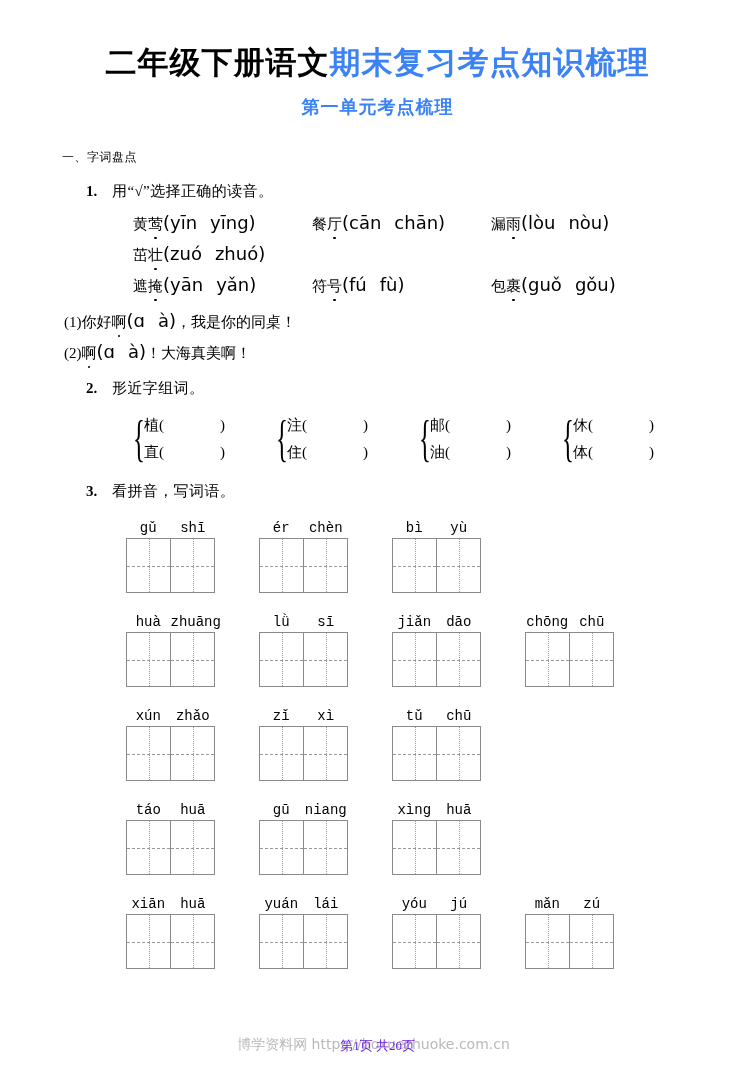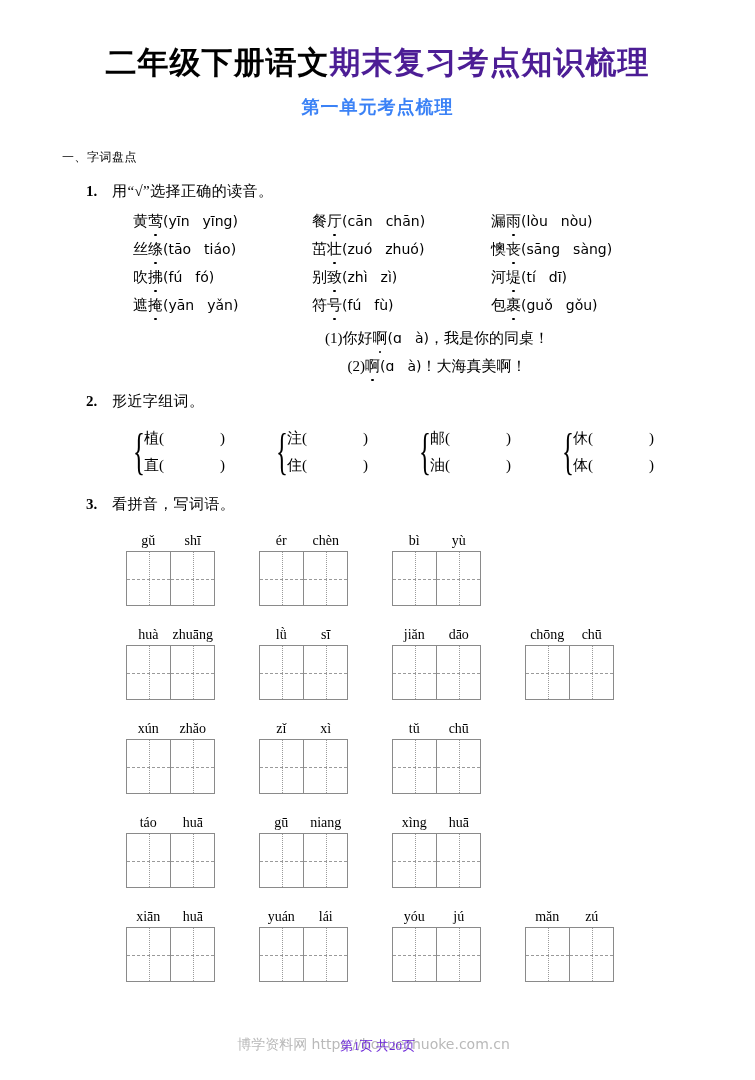--- a/index.html
+++ b/index.html
@@ -28,21 +28,21 @@
     text-align: center;
     font-size: 31px;
     font-weight: bold;
     letter-spacing: 1px;
     margin: 0;
     padding-top: 44px;
     line-height: 1.22;
     white-space: nowrap;
   }
   .title .black { color: #000000; }
-  .title .red { color: #4c1d95; }
+  .title .red { color: #3b82f6; }
 
   .subtitle {
     text-align: center;
     font-size: 18px;
     font-weight: bold;
     color: #3b82f6;
     margin: 0;
     padding-top: 13px;
     letter-spacing: 1px;
   }
@@ -99,28 +99,27 @@
     left: 50%;
     bottom: -5px;
     width: 2.5px;
     height: 2.5px;
     margin-left: -1.2px;
     background: #000;
     border-radius: 50%;
   }
   .py {
     font-family: "DejaVu Sans", sans-serif;
-    font-size: 14px;
+    font-size: 18px;
   }
   .gap { display: inline-block; width: 13px; }
 
   .sentence-block {
-    padding-left: 119px;
+    padding-left: 64px;
     margin-top: 14px;
-    text-align: center;
   }
   .sentence-row {
     font-size: 15px;
     margin-bottom: 9px;
     white-space: nowrap;
   }
 
   
   .brace-block {
     padding-left: 133px;
@@ -164,21 +163,21 @@
   }
   .grid-row {
     display: flex;
     margin-bottom: 19px;
   }
   .word-unit {
     width: 133px;
   }
   .py-line {
     display: flex;
-    font-family: Liberation Serif, serif;
+    font-family: Liberation Mono, monospace;
     font-size: 14px;
     height: 20px;
     line-height: 20px;
     width: 89px;
     align-items: center;
   }
   .py-line span {
     width: 44.5px;
     text-align: center;
     white-space: nowrap;
@@ -266,28 +265,21 @@
     <span class="qtext">用“√”选择正确的读音。</span>
   </div>
 
   <div class="choice-block" id="q1-rows">
       <div class="choice-row">
         <div class="choice-cell"><span>黄<span class="dotted-char">莺</span></span><span class="py">(yīn<span class="gap"></span>yīng)</span></div>
         <div class="choice-cell"><span>餐<span class="dotted-char">厅</span></span><span class="py">(cān<span class="gap"></span>chān)</span></div>
         <div class="choice-cell"><span>漏<span class="dotted-char">雨</span></span><span class="py">(lòu<span class="gap"></span>nòu)</span></div>
       </div>
       <div class="choice-row">
-        <div class="choice-cell"><span>丝<span class="dotted-char">绦</span></span><span class="py">(tāo<span class="gap"></span>tiáo)</span></div>
         <div class="choice-cell"><span>茁<span class="dotted-char">壮</span></span><span class="py">(zuó<span class="gap"></span>zhuó)</span></div>
-        <div class="choice-cell"><span>懊<span class="dotted-char">丧</span></span><span class="py">(sāng<span class="gap"></span>sàng)</span></div>
-      </div>
-      <div class="choice-row">
-        <div class="choice-cell"><span>吹<span class="dotted-char">拂</span></span><span class="py">(fú<span class="gap"></span>fó)</span></div>
-        <div class="choice-cell"><span>别<span class="dotted-char">致</span></span><span class="py">(zhì<span class="gap"></span>zì)</span></div>
-        <div class="choice-cell"><span>河<span class="dotted-char">堤</span></span><span class="py">(tí<span class="gap"></span>dī)</span></div>
       </div>
       <div class="choice-row">
         <div class="choice-cell"><span>遮<span class="dotted-char">掩</span></span><span class="py">(yān<span class="gap"></span>yǎn)</span></div>
         <div class="choice-cell"><span>符<span class="dotted-char">号</span></span><span class="py">(fú<span class="gap"></span>fù)</span></div>
         <div class="choice-cell"><span>包<span class="dotted-char">裹</span></span><span class="py">(guǒ<span class="gap"></span>gǒu)</span></div>
       </div>
     </div>
 
   <div class="sentence-block" id="q1-sentences">
       <div class="sentence-row"><span>(1)</span><span>你好</span><span class="dotted-char">啊</span><span class="py">(ɑ<span class="gap"></span>à)</span><span>，我是你的同桌！</span></div>

